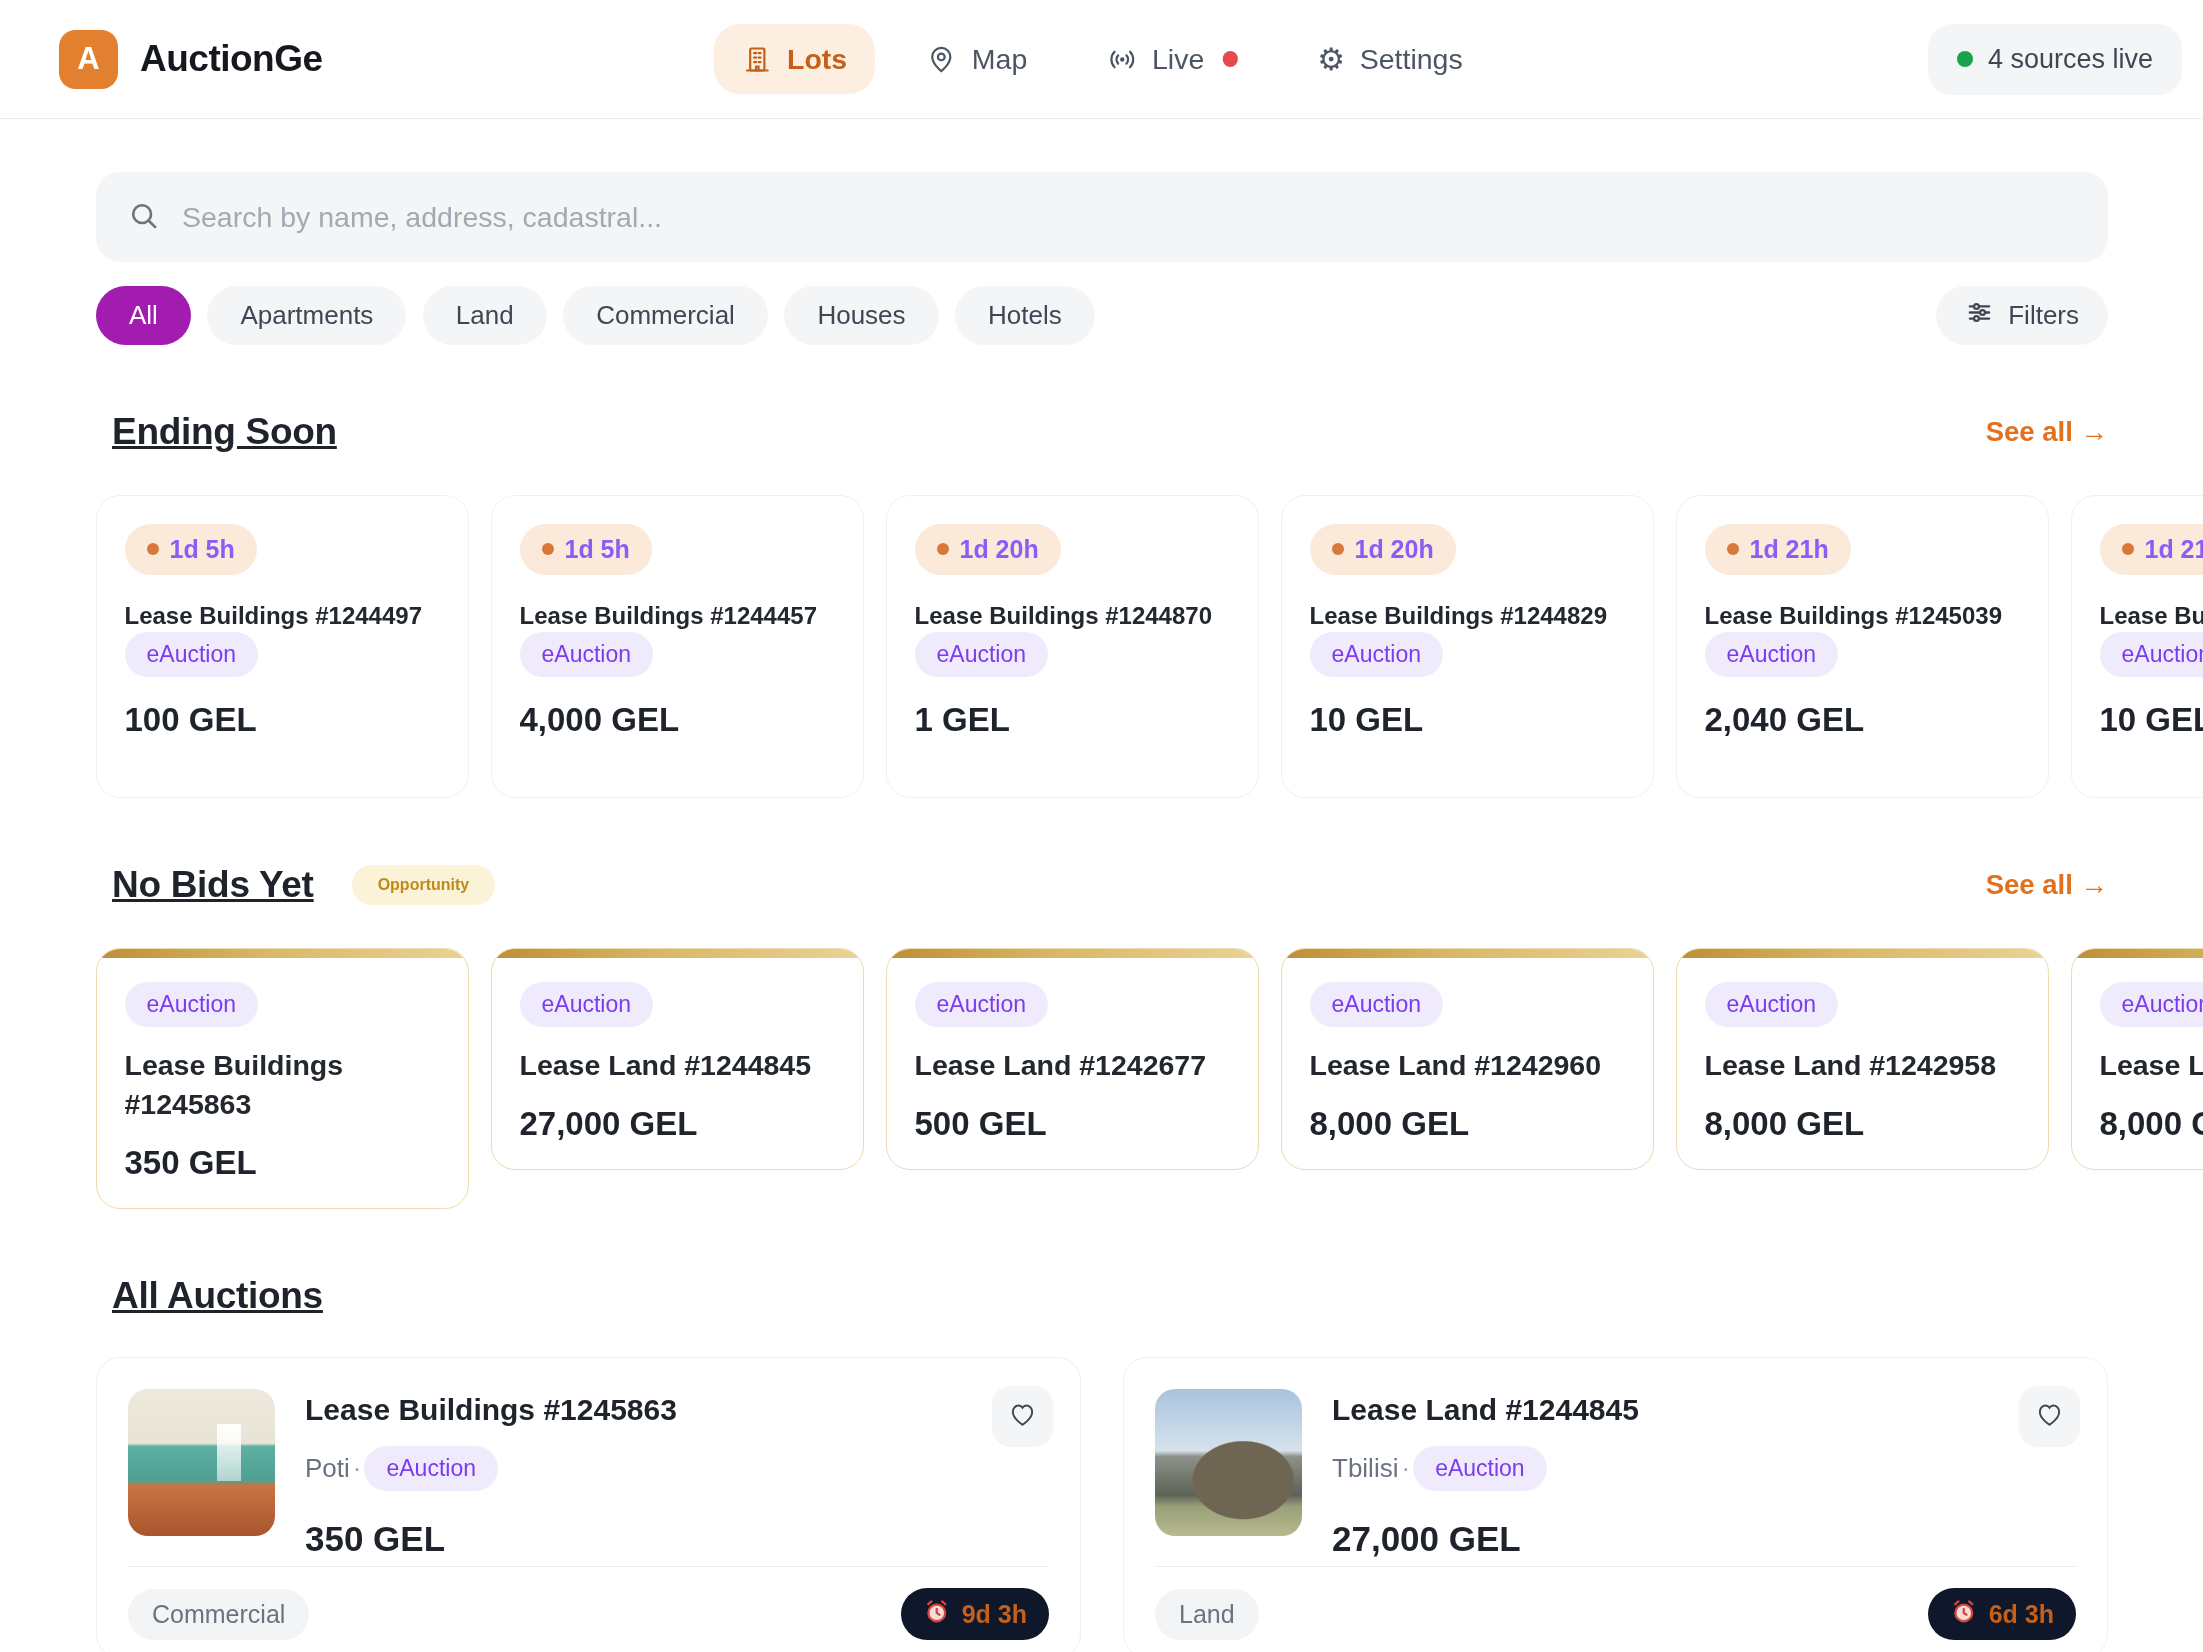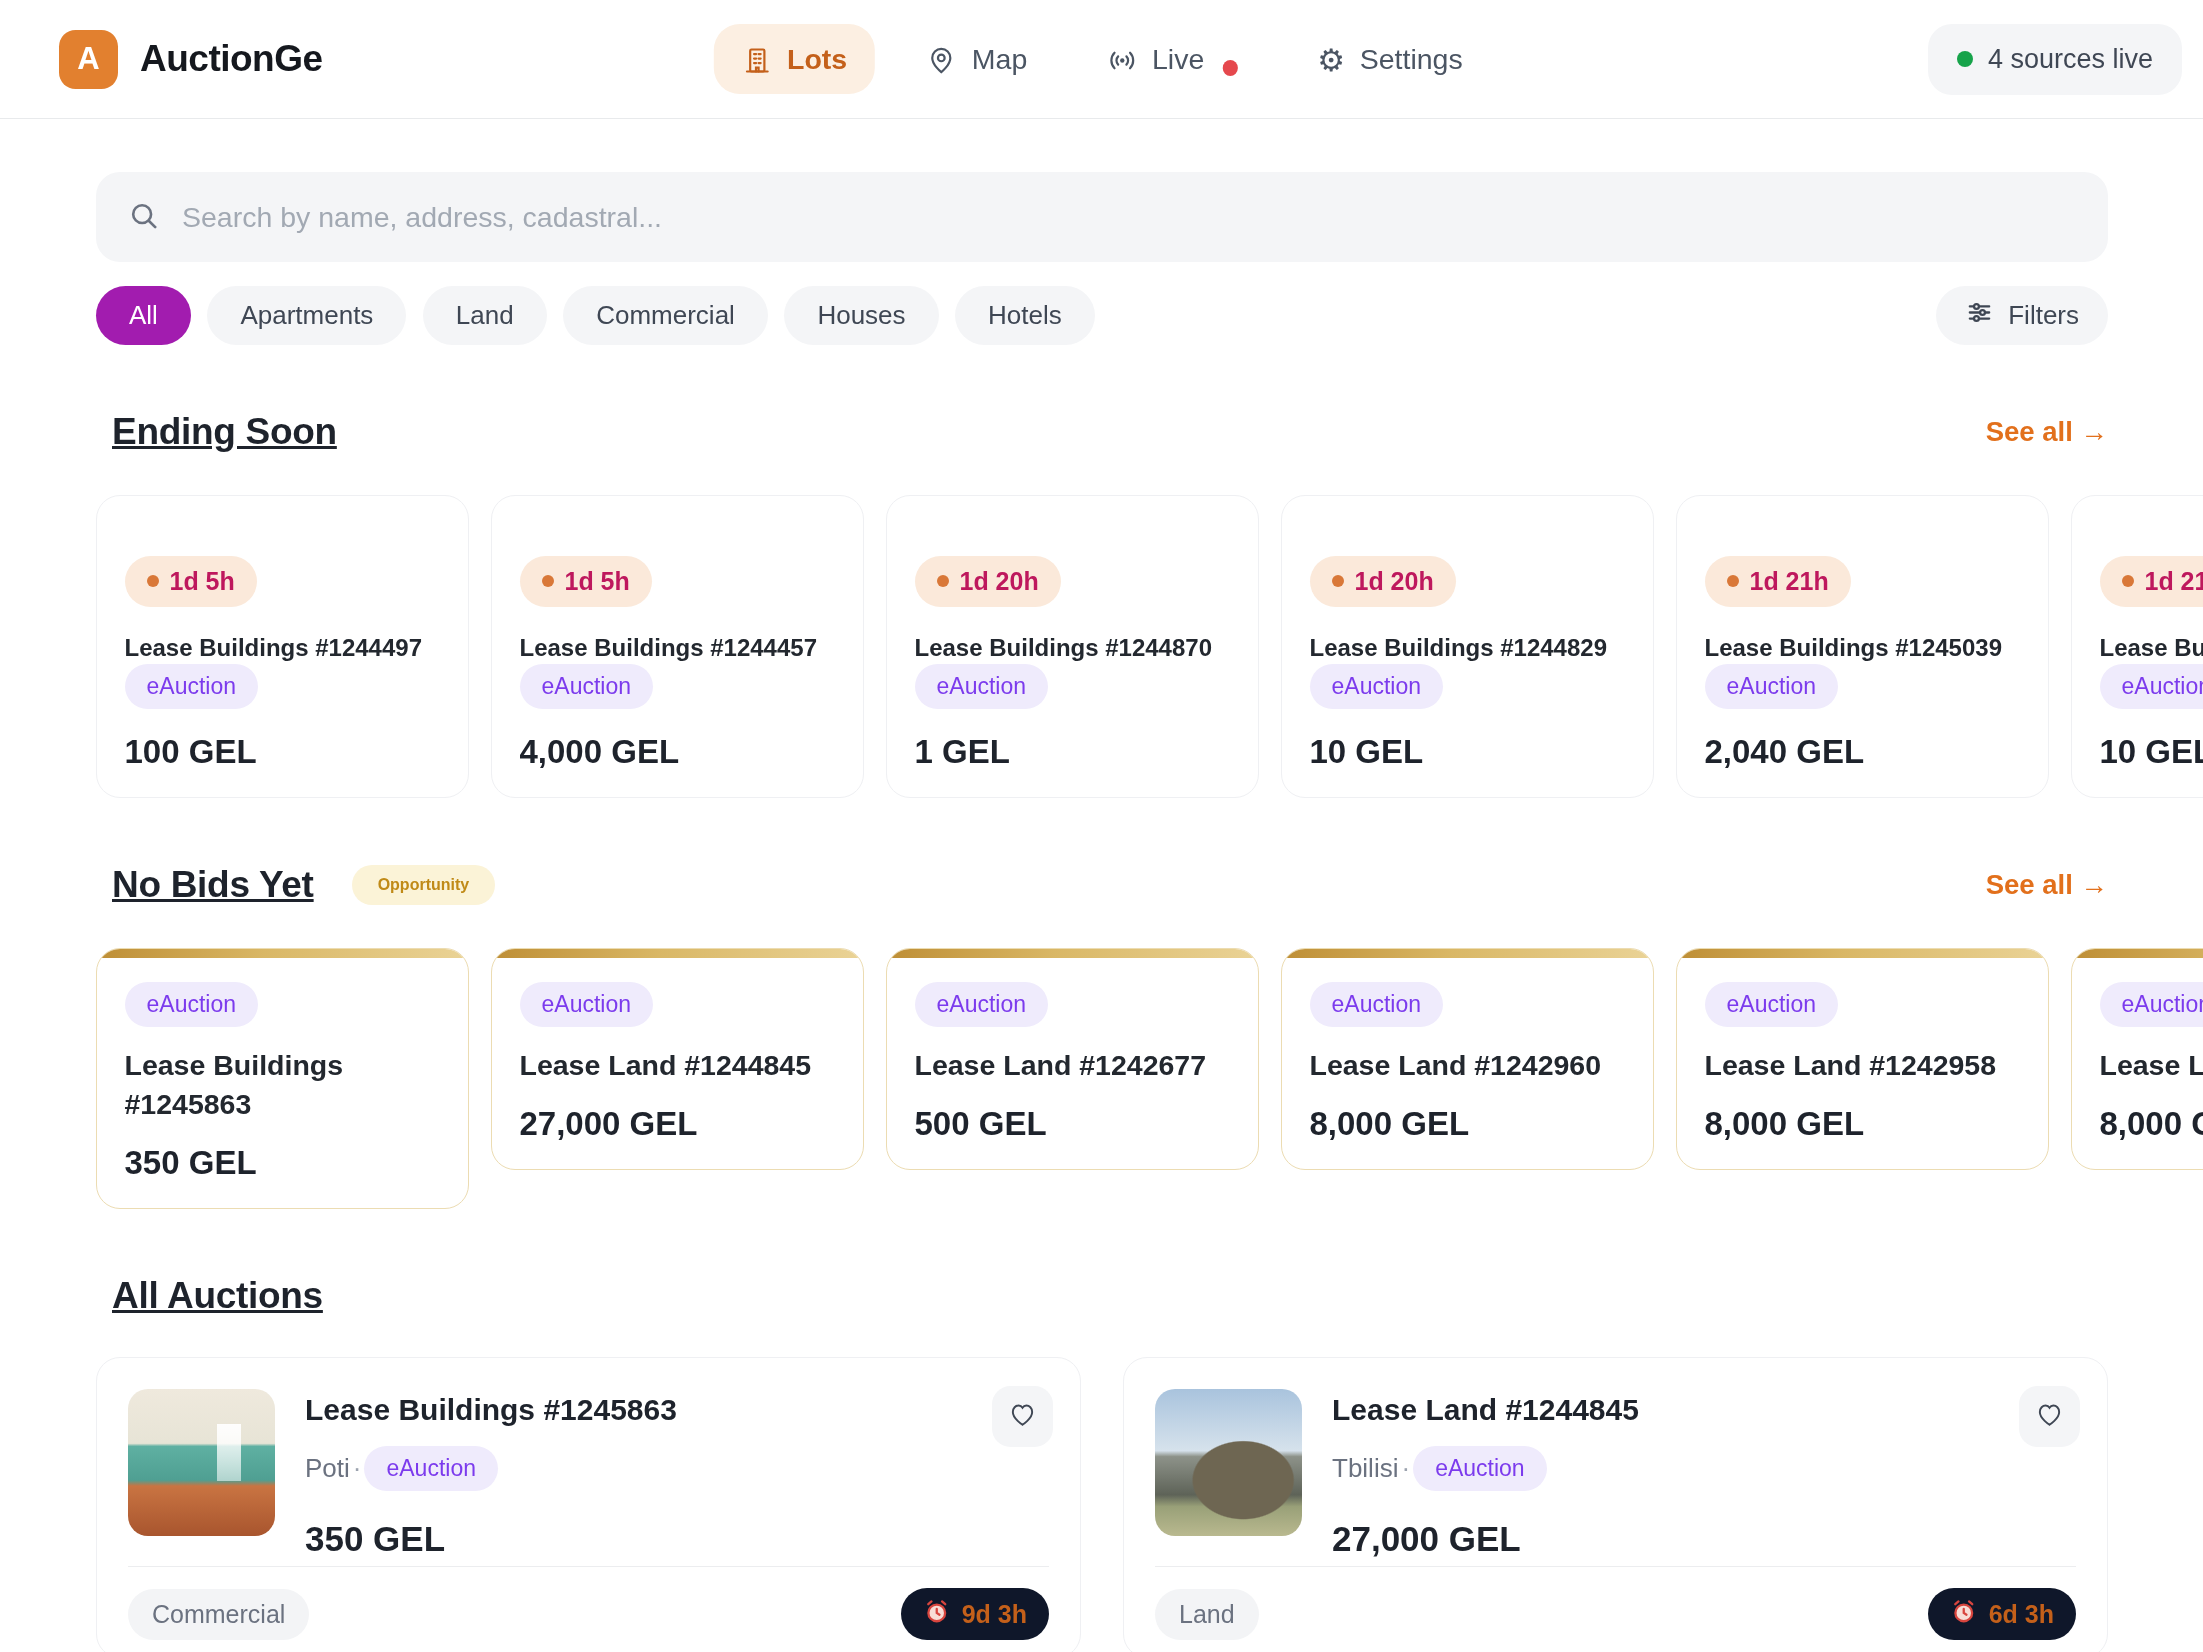--- a/index.html
+++ b/index.html
@@ -8,21 +8,21 @@
   .page { position:relative; width:2204px; height:1653px; overflow:hidden; background:#fff; }
 
   
   header { height:119px; display:flex; align-items:center; padding:0 22px 0 59px;
            border-bottom:0.9px solid #E8EAEC; position:relative; background:#fff; }
   .brand { display:flex; align-items:center; gap:22px; cursor:pointer; }
   .logo { width:59px; height:59px; border-radius:16.5px; background:#E2802F; color:#fff;
           font-size:31px; font-weight:700; display:flex; align-items:center; justify-content:center; }
   .brand-name { font-size:37px; font-weight:800; color:#15181E; letter-spacing:-0.5px; }
   nav { position:absolute; left:50%; transform:translateX(-50%); display:flex; align-items:center; gap:24px; }
-  .nav-item { display:flex; align-items:flex-end; gap:14.7px; font-size:28.5px; color:#4B5563;
+  .nav-item { display:flex; align-items:center; gap:14.7px; font-size:28.5px; color:#4B5563;
               padding:18.4px 27.5px; border-radius:26px; cursor:pointer; white-space:nowrap; }
   .nav-item.active { background:#FCEFE2; color:#C4601A; font-weight:700; }
   .nav-item svg { display:block; }
   .live-dot { width:15.6px; height:15.6px; border-radius:50%; background:#E5484D; margin-left:3.7px; }
   .sources { margin-left:auto; display:flex; align-items:center; gap:14.7px; background:#F4F5F7;
              border-radius:24px; padding:20px 29px; font-size:27px; color:#3F4754; }
   .green-dot { width:16.5px; height:16.5px; border-radius:50%; background:#16A34A; }
 
   
   main { padding:0 96px; }
@@ -42,22 +42,22 @@
 
   .section-head { margin-top:50px; display:flex; align-items:center; }
   .section-head h2 { font-size:37px; font-weight:700; color:#1E232C; margin:16px; letter-spacing:-0.3px;text-decoration:underline; }
   .opp { margin-left:22px; background:#FBF3D7; color:#C08A17; font-size:16px; font-weight:700;
          padding:11px 26px; border-radius:917px; }
   .see-all { margin-left:auto; color:#E2701C; font-size:27.5px; font-weight:600; cursor:pointer; white-space:nowrap; }
 
   .cards-row { margin-top:26px; display:flex; gap:22px; align-items:flex-start; }
   .card { flex:0 0 373px; background:#fff; border:1.8px solid #EFF0F3; border-radius:24px; padding:27.5px; cursor:pointer; }
   .es-card { height:303px; }
-  .time-badge { display:inline-flex; align-items:center; gap:11px; background:#FBE9DA; color:#be185d;
-                font-size:25px; font-weight:700; padding:11px 22px; border-radius:917px;margin-top:32px; }
+  .time-badge { display:inline-flex; align-items:center; gap:11px; background:#FBE9DA; color:#8b5cf6;
+                font-size:25px; font-weight:700; padding:11px 22px; border-radius:917px; }
   .orange-dot { width:12px; height:12px; border-radius:50%; background:#D97838; }
   .es-title { margin-top:24px; font-size:24px; font-weight:600; line-height:1.38; color:#23282F; }
   .ea { display:inline-block; background:#EFEBFC; color:#7C3BED; font-size:23px; padding:9.2px 22px; border-radius:917px; }
   .es-price { margin-top:24px; font-size:33px; font-weight:700; color:#1E232C; }
 
   .nb-card { position:relative; overflow:hidden; border-color:#ECDCB2; padding-top:33px; padding-bottom:26px; }
   .nb-card::before { content:""; position:absolute; top:0; left:0; right:0; height:9.2px;
                      background:linear-gradient(90deg,#BE8E35,#D9B765 45%,#EAD396); }
   .nb-title { margin-top:18.4px; font-size:28.5px; font-weight:600; line-height:1.38; color:#23282F; }
   .nb-price { margin-top:20px; font-size:33px; font-weight:700; color:#1E232C; }

